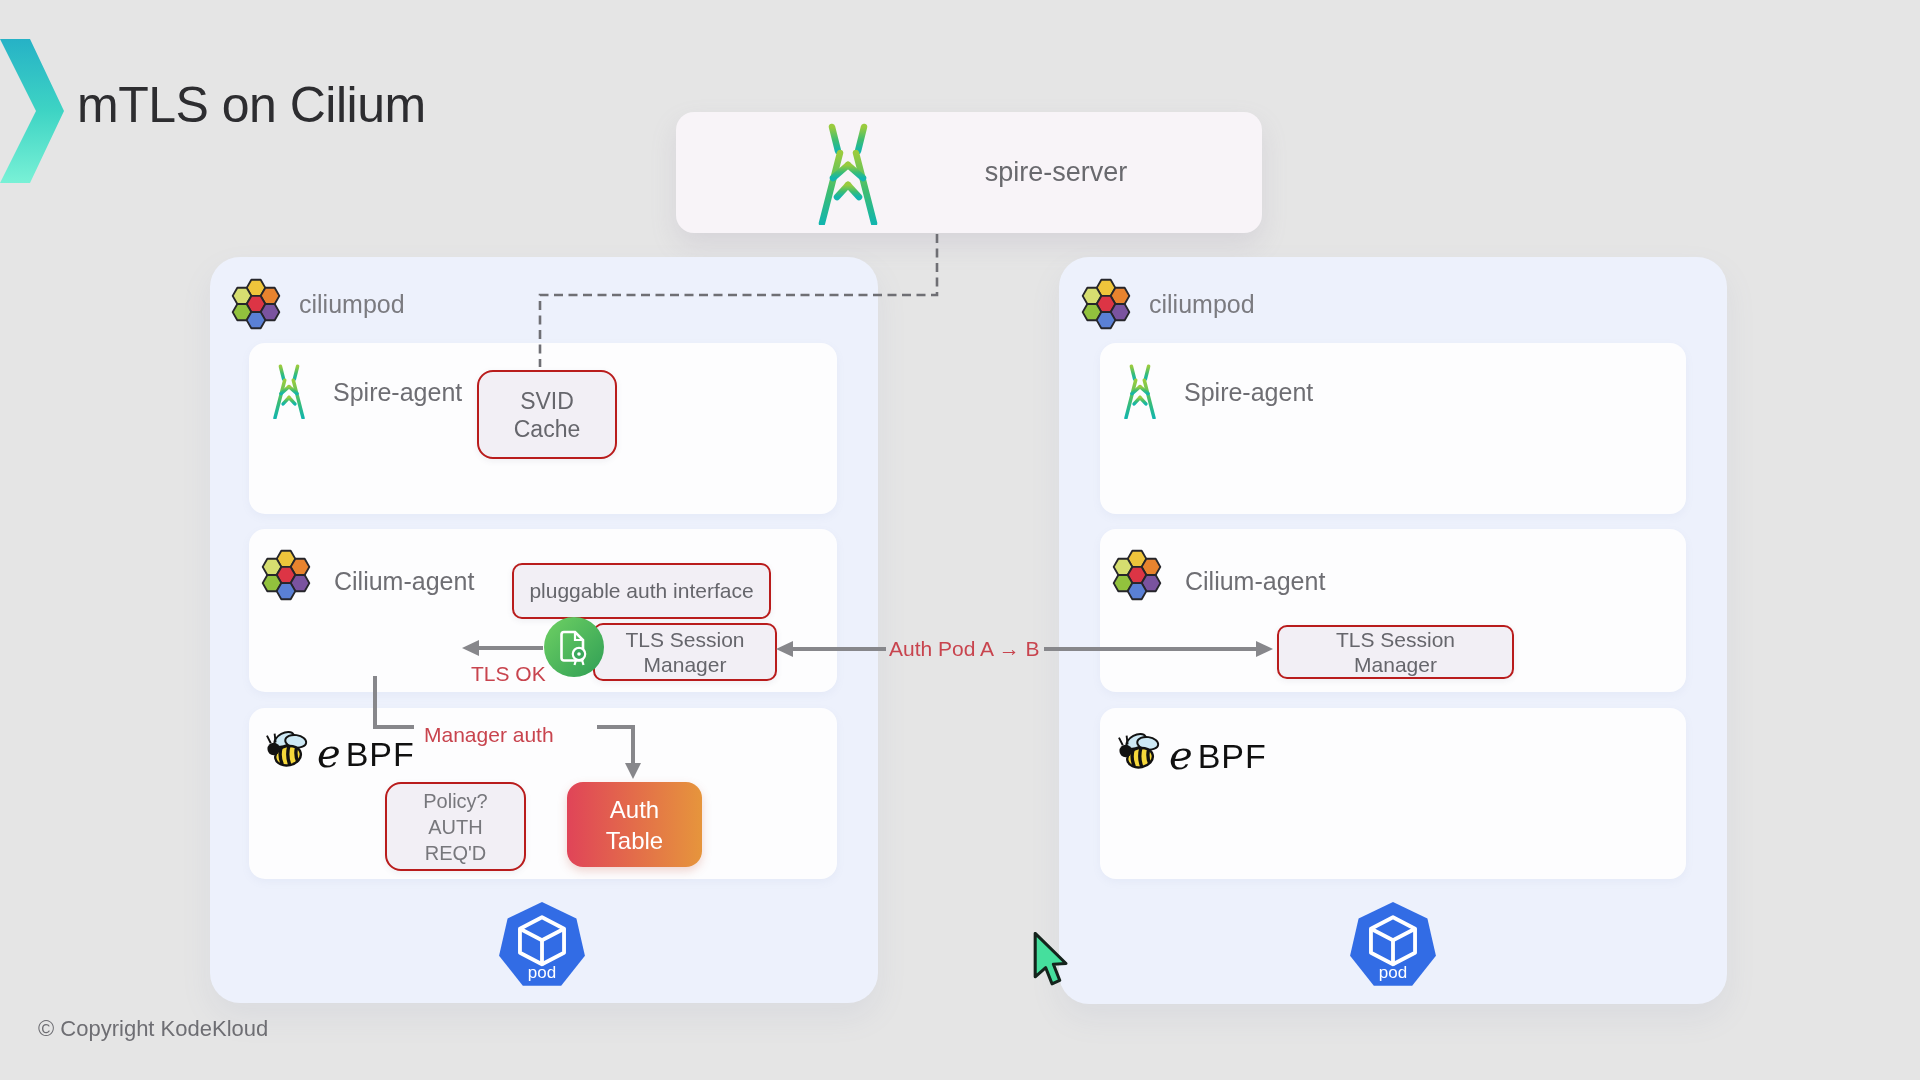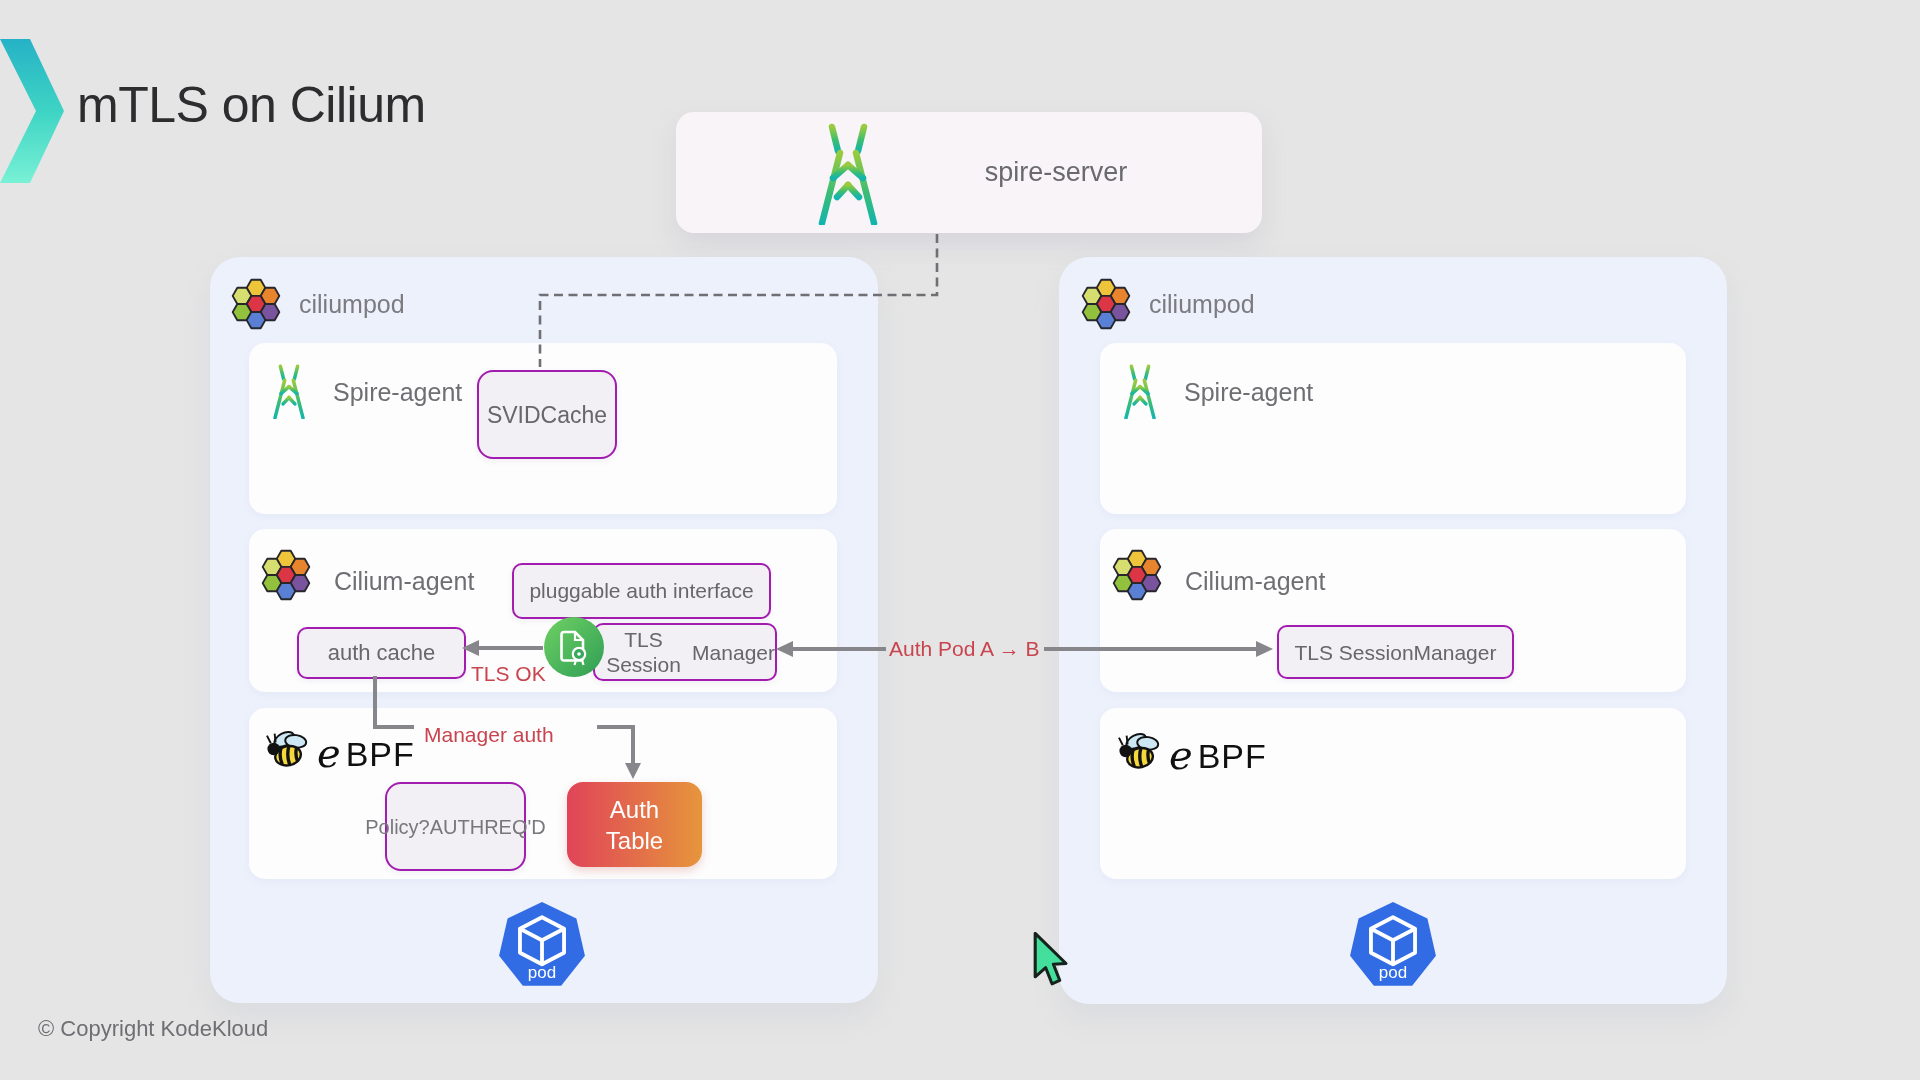--- a/index.html
+++ b/index.html
@@ -6,22 +6,22 @@
   .canvas{position:relative;width:1920px;height:1080px;background:#e5e5e5;overflow:hidden;
           font-family:"Liberation Sans","DejaVu Sans",sans-serif;}
   .abs{position:absolute;}
   .page-title{font-size:50px;color:#2d2d30;letter-spacing:-0.5px;font-weight:500;}
   .panel{position:absolute;width:668px;height:746px;background:#edf1fc;border-radius:30px;
          box-shadow:0 14px 30px rgba(130,140,180,0.10);}
   .panel-header{position:absolute;display:flex;align-items:center;gap:15px;}
   .panel-header .hdr-label{font-size:25px;color:#7b7b80;}
   .white-box{position:absolute;background:#fdfdfe;border-radius:16px;
              box-shadow:0 3px 9px rgba(130,140,180,0.07);}
-  .gray-box{position:absolute;background:#f2eff5;border:2px solid #a21caf;color:#66666c;
-            display:flex;flex-direction:row;align-items:center;justify-content:center;
+  .gray-box{position:absolute;background:#f2eff5;border:2px solid #b91c1c;color:#66666c;
+            display:flex;flex-direction:column;align-items:center;justify-content:center;
             text-align:center;box-shadow:0 2px 6px rgba(80,80,110,0.08);}
   .row-label{font-size:25px;color:#6e6e73;margin-left:17px;}
   .annotation{position:absolute;color:#c8444e;white-space:nowrap;}
   .spire-server-box{position:absolute;left:676px;top:112px;width:586px;height:121px;
                     background:#f8f4f8;border-radius:18px;display:flex;align-items:center;
                     justify-content:center;gap:52px;box-shadow:0 12px 26px rgba(150,140,165,0.18);}
   .spire-server-box .srv-label{font-size:27px;color:#69696e;margin-left:48px;}
   .ebpf-logo{position:absolute;display:flex;align-items:flex-end;gap:5px;}
   .ebpf-e{font-family:"DejaVu Serif","Liberation Serif",serif;font-style:italic;
           font-size:40px;line-height:34px;color:#101010;}
@@ -132,23 +132,20 @@
     </div>
 
     <div class="white-box" style="left:39px;top:272px;width:588px;height:163px">
       <svg class="abs" style="left:9px;top:16px" width="56" height="60" viewBox="0 0 60 64">
           <use href="#cilium-hex"></use>
         </svg>
       <span class="abs row-label" style="left:68px;top:38px">Cilium-agent</span>
       <div class="gray-box" style="left:263px;top:34px;width:255px;height:52px;border-radius:10px;font-size:21px">
         <span>pluggable auth interface</span>
       </div>
-      <div class="gray-box" style="left:48px;top:98px;width:165px;height:48px;border-radius:10px;font-size:22px">
-        <span>auth cache</span>
-      </div>
       <div class="gray-box" style="left:344px;top:94px;width:180px;height:54px;border-radius:10px;font-size:21px;line-height:25px">
         <span>TLS Session</span>
         <span>Manager</span>
       </div>
       <svg class="abs" style="left:294px;top:87px;z-index:5" width="62" height="62" viewBox="0 0 62 62">
         <circle cx="31" cy="31" r="30" fill="url(#certg)"></circle>
         <path d="M21,16 h11 l8,8 v18 a2.5,2.5 0 0 1 -2.5,2.5 h-16.5 a2.5,2.5 0 0 1 -2.5,-2.5 v-23.5 a2.5,2.5 0 0 1 2.5,-2.5 z" fill="none" stroke="#fff" stroke-width="2.6"></path>
         <path d="M32,16 L32,24 L40,24" fill="none" stroke="#fff" stroke-width="2.2"></path>
         <circle cx="36" cy="38" r="6.2" fill="#3aa85c" stroke="#fff" stroke-width="2.2"></circle>
         <circle cx="36" cy="38" r="1.8" fill="#fff"></circle>

